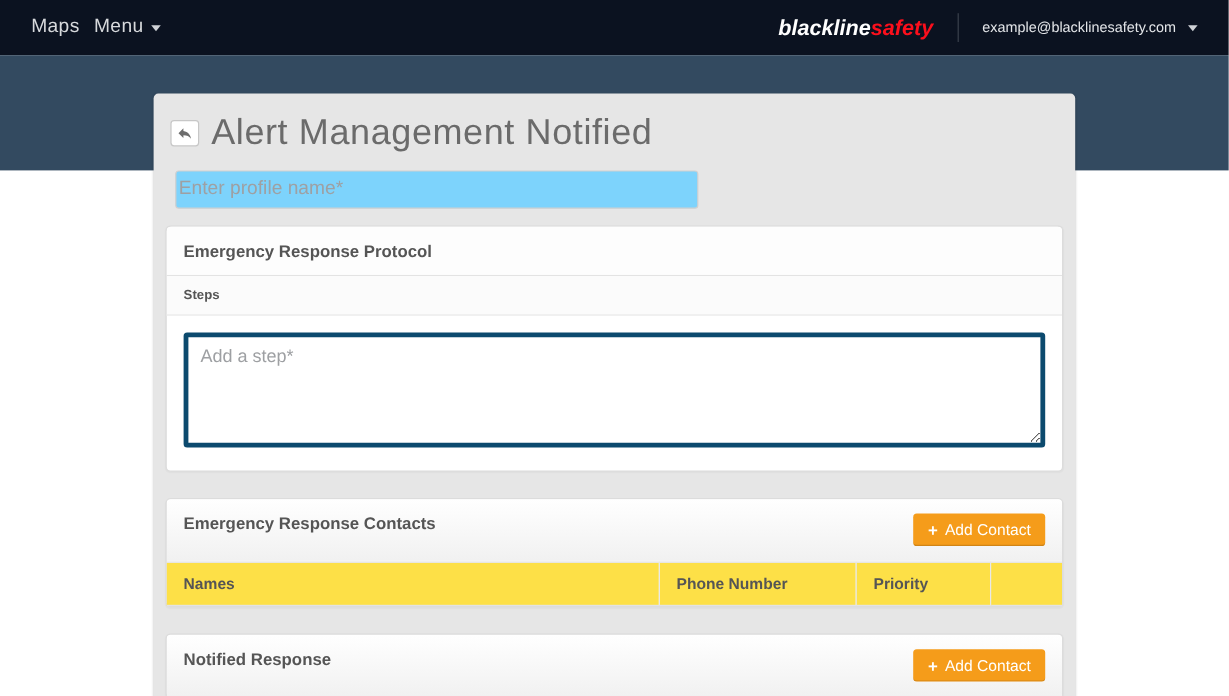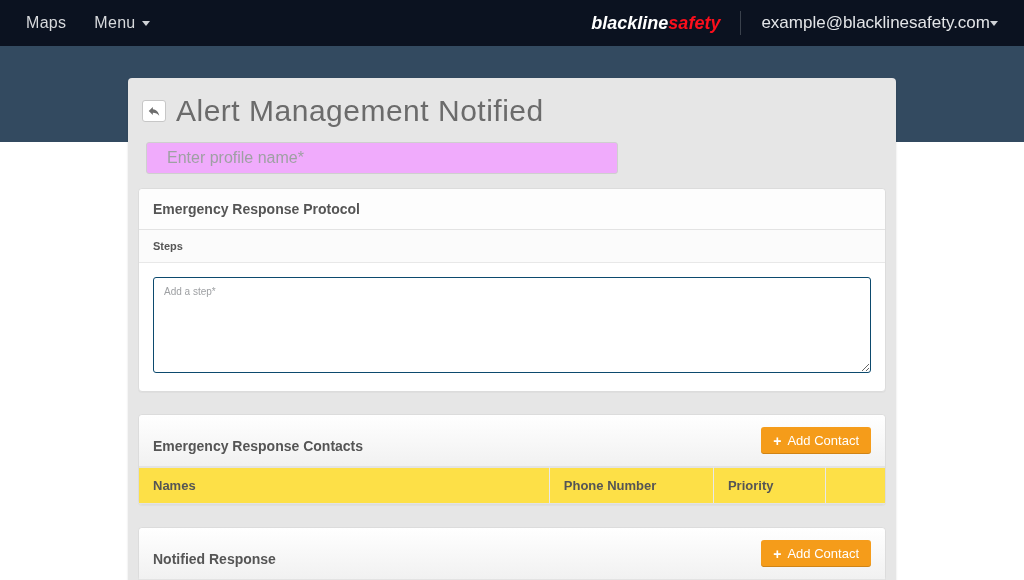--- a/index.html
+++ b/index.html
@@ -1,50 +1,50 @@
 <!DOCTYPE html>
 <html><head>
 <meta charset="utf-8">
 <style>
   html,body{margin:0;padding:0;font-family:"Helvetica Neue",Arial,sans-serif;background:#fff;color:#333;}
   body{width:1024px;height:580px;overflow:hidden;}
 
   
   .topnav{background:#0b1220;height:46px;display:flex;align-items:center;padding:0 26px;}
-  .topnav .nav-left{display:flex;align-items:center;gap:28px;}
+  .topnav .nav-left{display:flex;align-items:center;gap:12px;}
   .topnav .nav-left .navlink{color:#d7d9dc;font-size:16px;letter-spacing:.3px;cursor:pointer;display:flex;align-items:center;gap:6px;}
   .topnav .spacer{flex:1;}
   .brand{font-weight:700;font-size:18px;font-style:italic;}
   .brand .b1{color:#fff;}
   .brand .b2{color:#fc0f1c;}
   .vdiv{width:1px;height:24px;background:#3a414c;margin:0 20px;}
-  .userlink{color:#e3e5e8;font-size:17px;display:flex;align-items:center;cursor:pointer;}
+  .userlink{color:#e3e5e8;font-size:12px;display:flex;align-items:center;gap:10px;cursor:pointer;}
   .caret{display:inline-block;width:0;height:0;border-left:4px solid transparent;border-right:4px solid transparent;border-top:5px solid #cfd2d6;}
 
   
   .strip{background:#334a60;height:96px;}
 
   
   .page{position:absolute;top:78px;left:50%;transform:translateX(-50%);width:768px;}
   .outer-card{background:#e6e6e6;border-radius:4px;padding:10px;box-shadow:0 1px 2px rgba(0,0,0,.15);}
   .title-row{display:flex;align-items:center;gap:10px;padding:6px 4px 10px 4px;}
   .back-btn{width:22px;height:20px;border:1px solid #c7c7c7;background:#fff;border-radius:3px;display:flex;align-items:center;justify-content:center;cursor:pointer;}
   .back-btn svg{width:14px;height:14px;fill:#6d6d6d;}
   .page-title{font-size:30px;font-weight:400;color:#6b6b6b;letter-spacing:.5px;}
 
-  .name-input{width:430px;height:30px;border:1px solid #cfcfcf;border-radius:3px;background:#f0abfc;padding:0 20px;font-size:16px;color:#333;margin:4px 0 14px 8px;}
+  .name-input{width:430px;height:30px;border:1px solid #cfcfcf;border-radius:3px;background:#7dd3fc;padding:0 2px;font-size:16px;color:#333;margin:4px 0 14px 8px;}
   .name-input::placeholder{color:#9ea0a3;font-style:normal;font-size:16px;}
 
   .panel{background:#fff;border:1px solid #dcdcdc;border-radius:4px;margin-bottom:22px;box-shadow:0 1px 1px rgba(0,0,0,.03);}
-  .panel-head{padding:12px 14px;border-bottom:1px solid #e3e3e3;background:#fdfdfd;border-radius:4px 4px 0 0;display:flex;align-items:flex-end;justify-content:space-between;}
+  .panel-head{padding:12px 14px;border-bottom:1px solid #e3e3e3;background:#fdfdfd;border-radius:4px 4px 0 0;display:flex;align-items:flex-start;justify-content:space-between;}
   .panel-head.gradient{background:linear-gradient(#ffffff,#f1f1f1);}
   .panel-title{font-size:14px;font-weight:700;color:#555;}
   .sub-head{padding:10px 14px;border-bottom:1px solid #e8e8e8;background:#fbfbfb;font-size:11px;font-weight:700;color:#555;}
   .panel-body{padding:14px;}
-  .step-ta{width:100%;height:96px;border:1px solid #0c4a6e;border-radius:3px;resize:both;padding:8px 10px;font-family:inherit;font-size:10px;color:#333;box-sizing:border-box;}
+  .step-ta{width:100%;height:96px;border:4px solid #0c4a6e;border-radius:3px;resize:both;padding:8px 10px;font-family:inherit;font-size:15px;color:#333;box-sizing:border-box;}
   .step-ta::placeholder{color:#9ea0a3;}
 
   .add-btn{background:#f59c1a;color:#fff;font-size:13px;border:none;border-radius:3px;padding:6px 12px;cursor:pointer;display:flex;align-items:center;gap:6px;box-shadow:inset 0 -1px 0 rgba(0,0,0,.15);}
   .plus{font-weight:700;font-size:14px;line-height:1;}
 
   table.ct{width:100%;border-collapse:collapse;font-size:13px;}
   table.ct th{background:#fde047;border-top:1px solid #e3e3e3;border-bottom:1px solid #e3e3e3;border-right:1px solid #e8e8e8;text-align:left;padding:10px 14px;font-weight:700;color:#555;}
   table.ct th:last-child{border-right:none;}
   table.ct th.c-names{width:55%;}
   table.ct th.c-phone{width:22%;}

